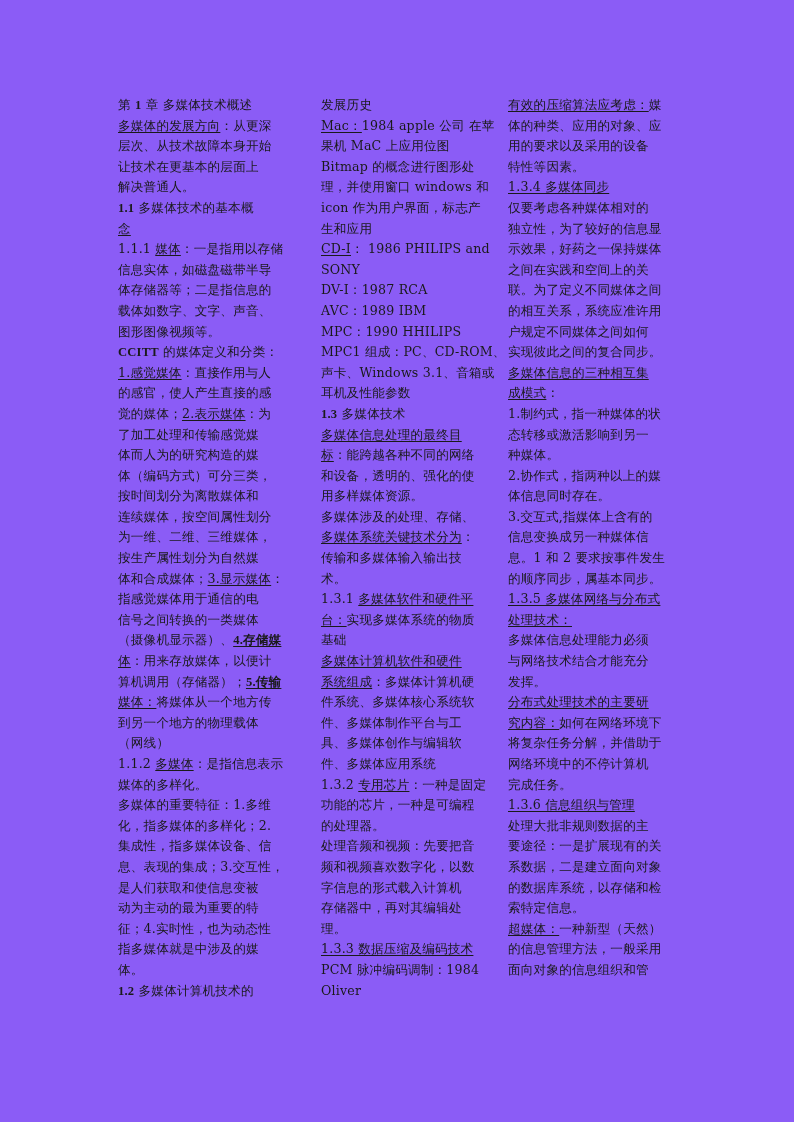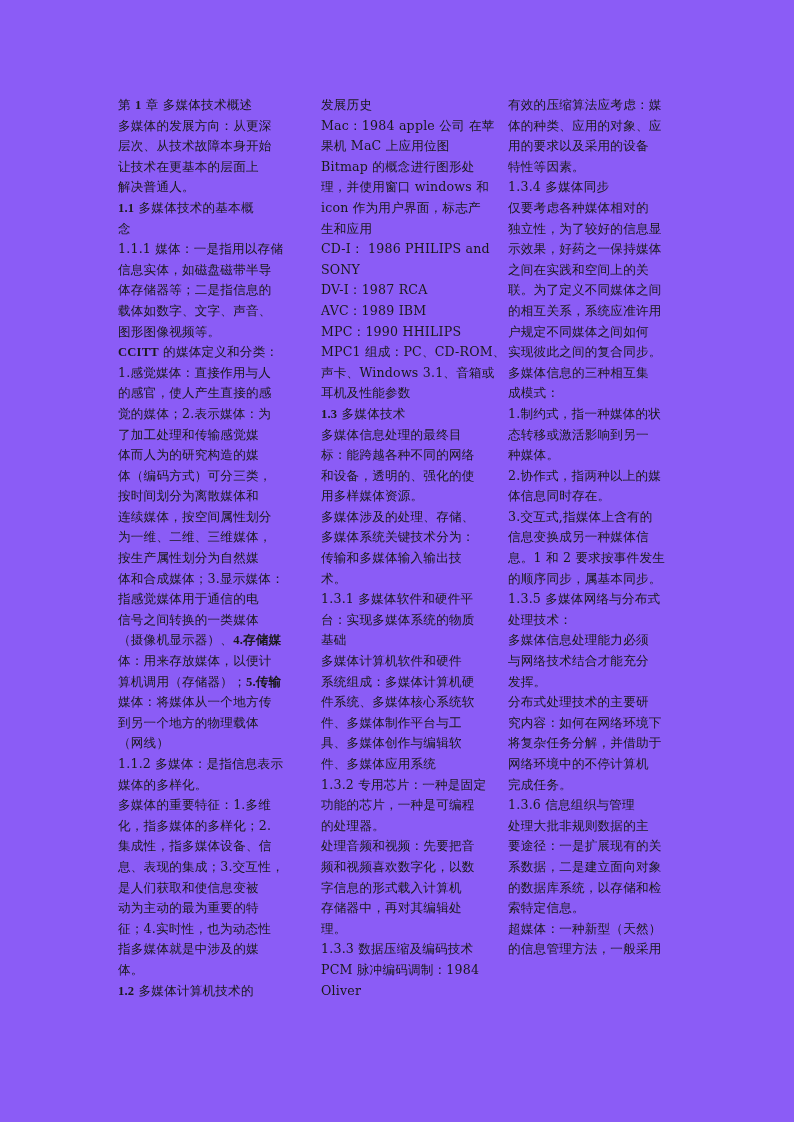--- a/index.html
+++ b/index.html
@@ -5,21 +5,21 @@
   html, body { margin: 0; padding: 0; background: #ffffff; }
   body { width: 794px; height: 1122px; position: relative; overflow: hidden;
          font-family: "DejaVu Serif", "Liberation Serif", serif; color: #1a1a1a; }
   .page { position: absolute; left: 0; top: 0; width: 794px; height: 1122px; background: #8b5cf6; }
   .col { position: absolute; top: 95px; width: 180px; }
   .col.c1 { left: 118px; }
   .col.c2 { left: 321px; }
   .col.c3 { left: 508px; }
   .ln { height: 20.6px; line-height: 20.6px; font-size: 12.6px; white-space: nowrap;
         letter-spacing: 0.2px; overflow: visible; }
-  .u { text-underline-offset: 2px; text-decoration-thickness: 1px; margin-top: 27px; }
+  .u { text-decoration: underline; text-underline-offset: 2px; text-decoration-thickness: 1px; margin-top: 27px; }
   .b { font-weight: bold; font-family: "Liberation Serif", serif; }
 </style>
 </head>
 <body>
 
 <div class="page">
   <div class="col c1">
       <div class="ln"><span class="">第 </span><span class="b">1</span><span class=""> 章    多媒体技术概述</span></div>
       <div class="ln"><span class="u">多媒体的发展方向</span><span class="">：从更深</span></div>
       <div class="ln"><span class="">层次、从技术故障本身开始</span></div>
@@ -147,14 +147,15 @@
       <div class="ln"><span class="">网络环境中的不停计算机</span></div>
       <div class="ln"><span class="">完成任务。</span></div>
       <div class="ln"><span class="u">1.3.6 信息组织与管理</span></div>
       <div class="ln"><span class="">处理大批非规则数据的主</span></div>
       <div class="ln"><span class="">要途径：一是扩展现有的关</span></div>
       <div class="ln"><span class="">系数据，二是建立面向对象</span></div>
       <div class="ln"><span class="">的数据库系统，以存储和检</span></div>
       <div class="ln"><span class="">索特定信息。</span></div>
       <div class="ln"><span class="u">超媒体：</span><span class="">一种新型（天然）</span></div>
       <div class="ln"><span class="">的信息管理方法，一般采用</span></div>
+      <div class="ln"><span class="">面向对象的信息组织和管</span></div>
     </div>
 </div>
 
 </body></html>

